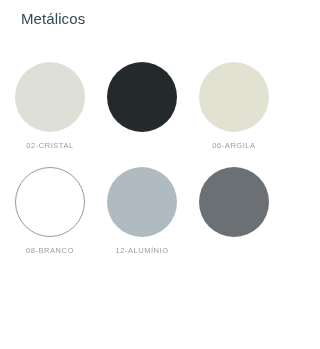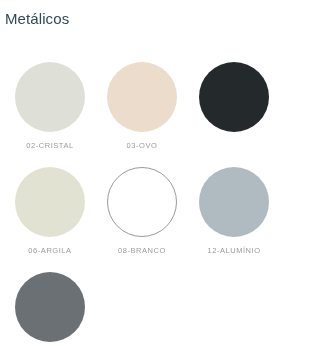--- a/index.html
+++ b/index.html
@@ -19,21 +19,21 @@
   .panel {
     position: relative;
     width: 288px;
     height: 349px;
     box-sizing: border-box;
     background: #ffffff;
   }
 
   .panel-title {
     position: absolute;
-    left: 5px;
+    left: 21px;
     top: 9px;
     font-size: 15px;
     line-height: 20px;
     font-weight: 400;
     color: #2f4a52;
     letter-spacing: 0.1px;
     white-space: nowrap;
   }
 
   .swatch-grid {
@@ -91,24 +91,20 @@
 <div class="panel" style="background: rgb(255, 255, 255);">
 
   <div class="panel-title" style="color: rgb(47, 74, 82);">Metálicos</div>
 
   <div class="swatch-grid">
       <div class="swatch">
         <div class="swatch-disc" style="background: rgb(222, 224, 216);"></div>
         <div class="swatch-label" style="color: rgb(155, 155, 155);">02-CRISTAL</div>
       </div>
       <div class="swatch">
-        <div class="swatch-disc" style="background: rgb(235, 220, 203);"></div>
-        <div class="swatch-label" style="color: rgb(155, 155, 155);">03-OVO</div>
-      </div>
-      <div class="swatch">
         <div class="swatch-disc" style="background: rgb(36, 41, 44);"></div>
       </div>
       <div class="swatch">
         <div class="swatch-disc" style="background: rgb(226, 226, 210);"></div>
         <div class="swatch-label" style="color: rgb(155, 155, 155);">06-ARGILA</div>
       </div>
       <div class="swatch">
         <div class="swatch-disc outlined" style="background: rgb(255, 255, 255); border-color: rgb(154, 154, 154);"></div>
         <div class="swatch-label" style="color: rgb(155, 155, 155);">08-BRANCO</div>
       </div>

